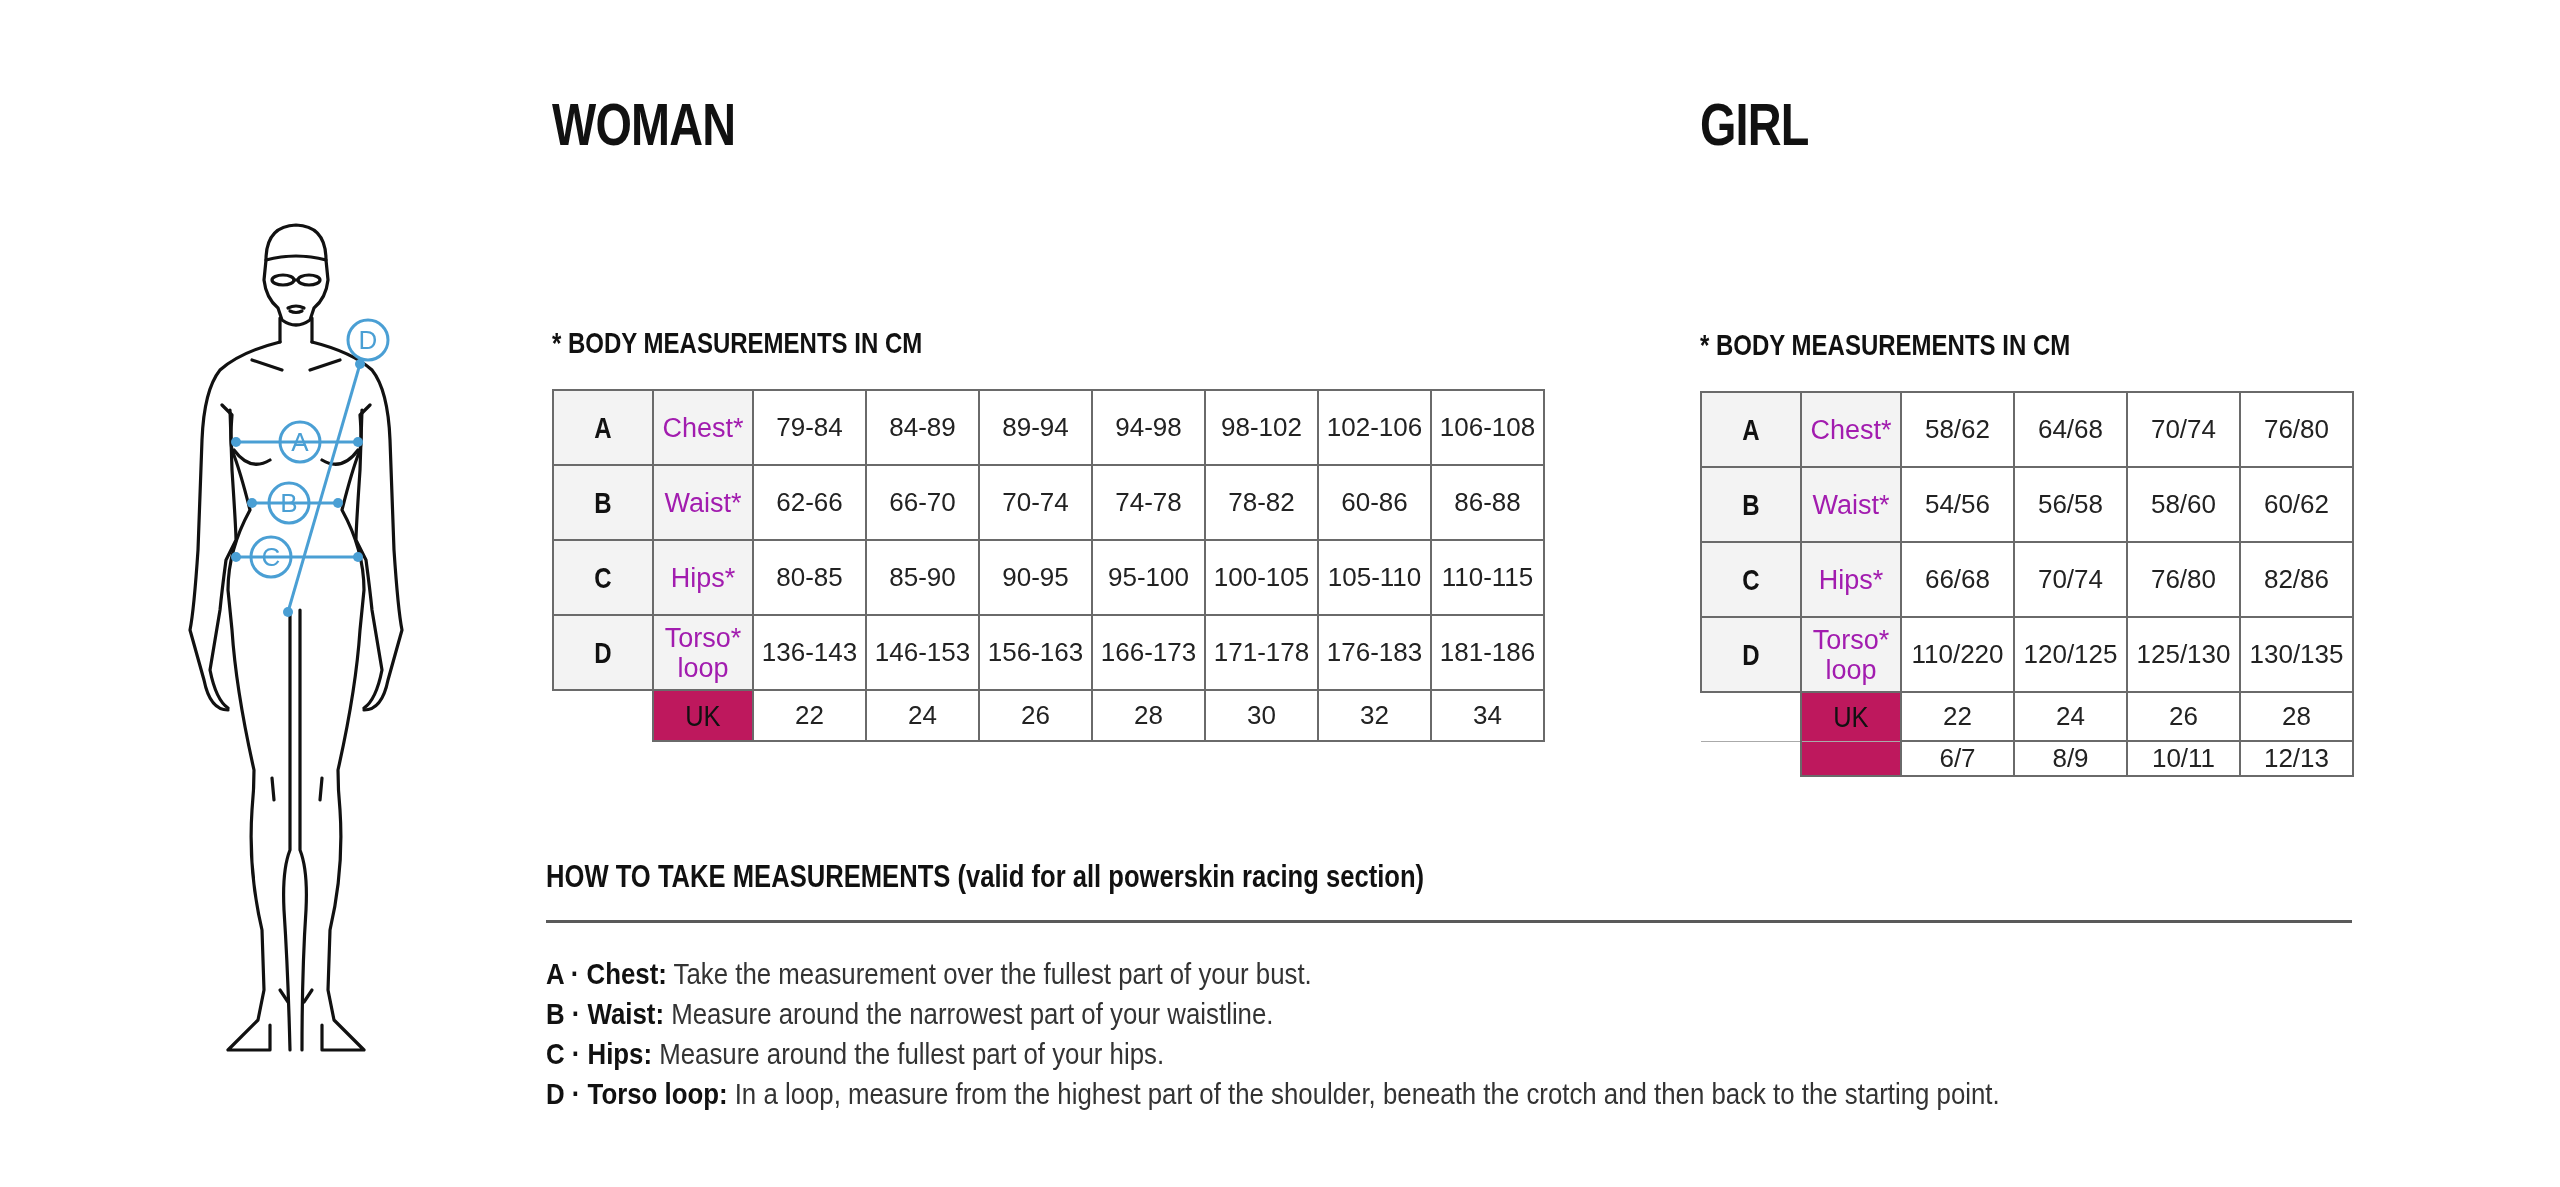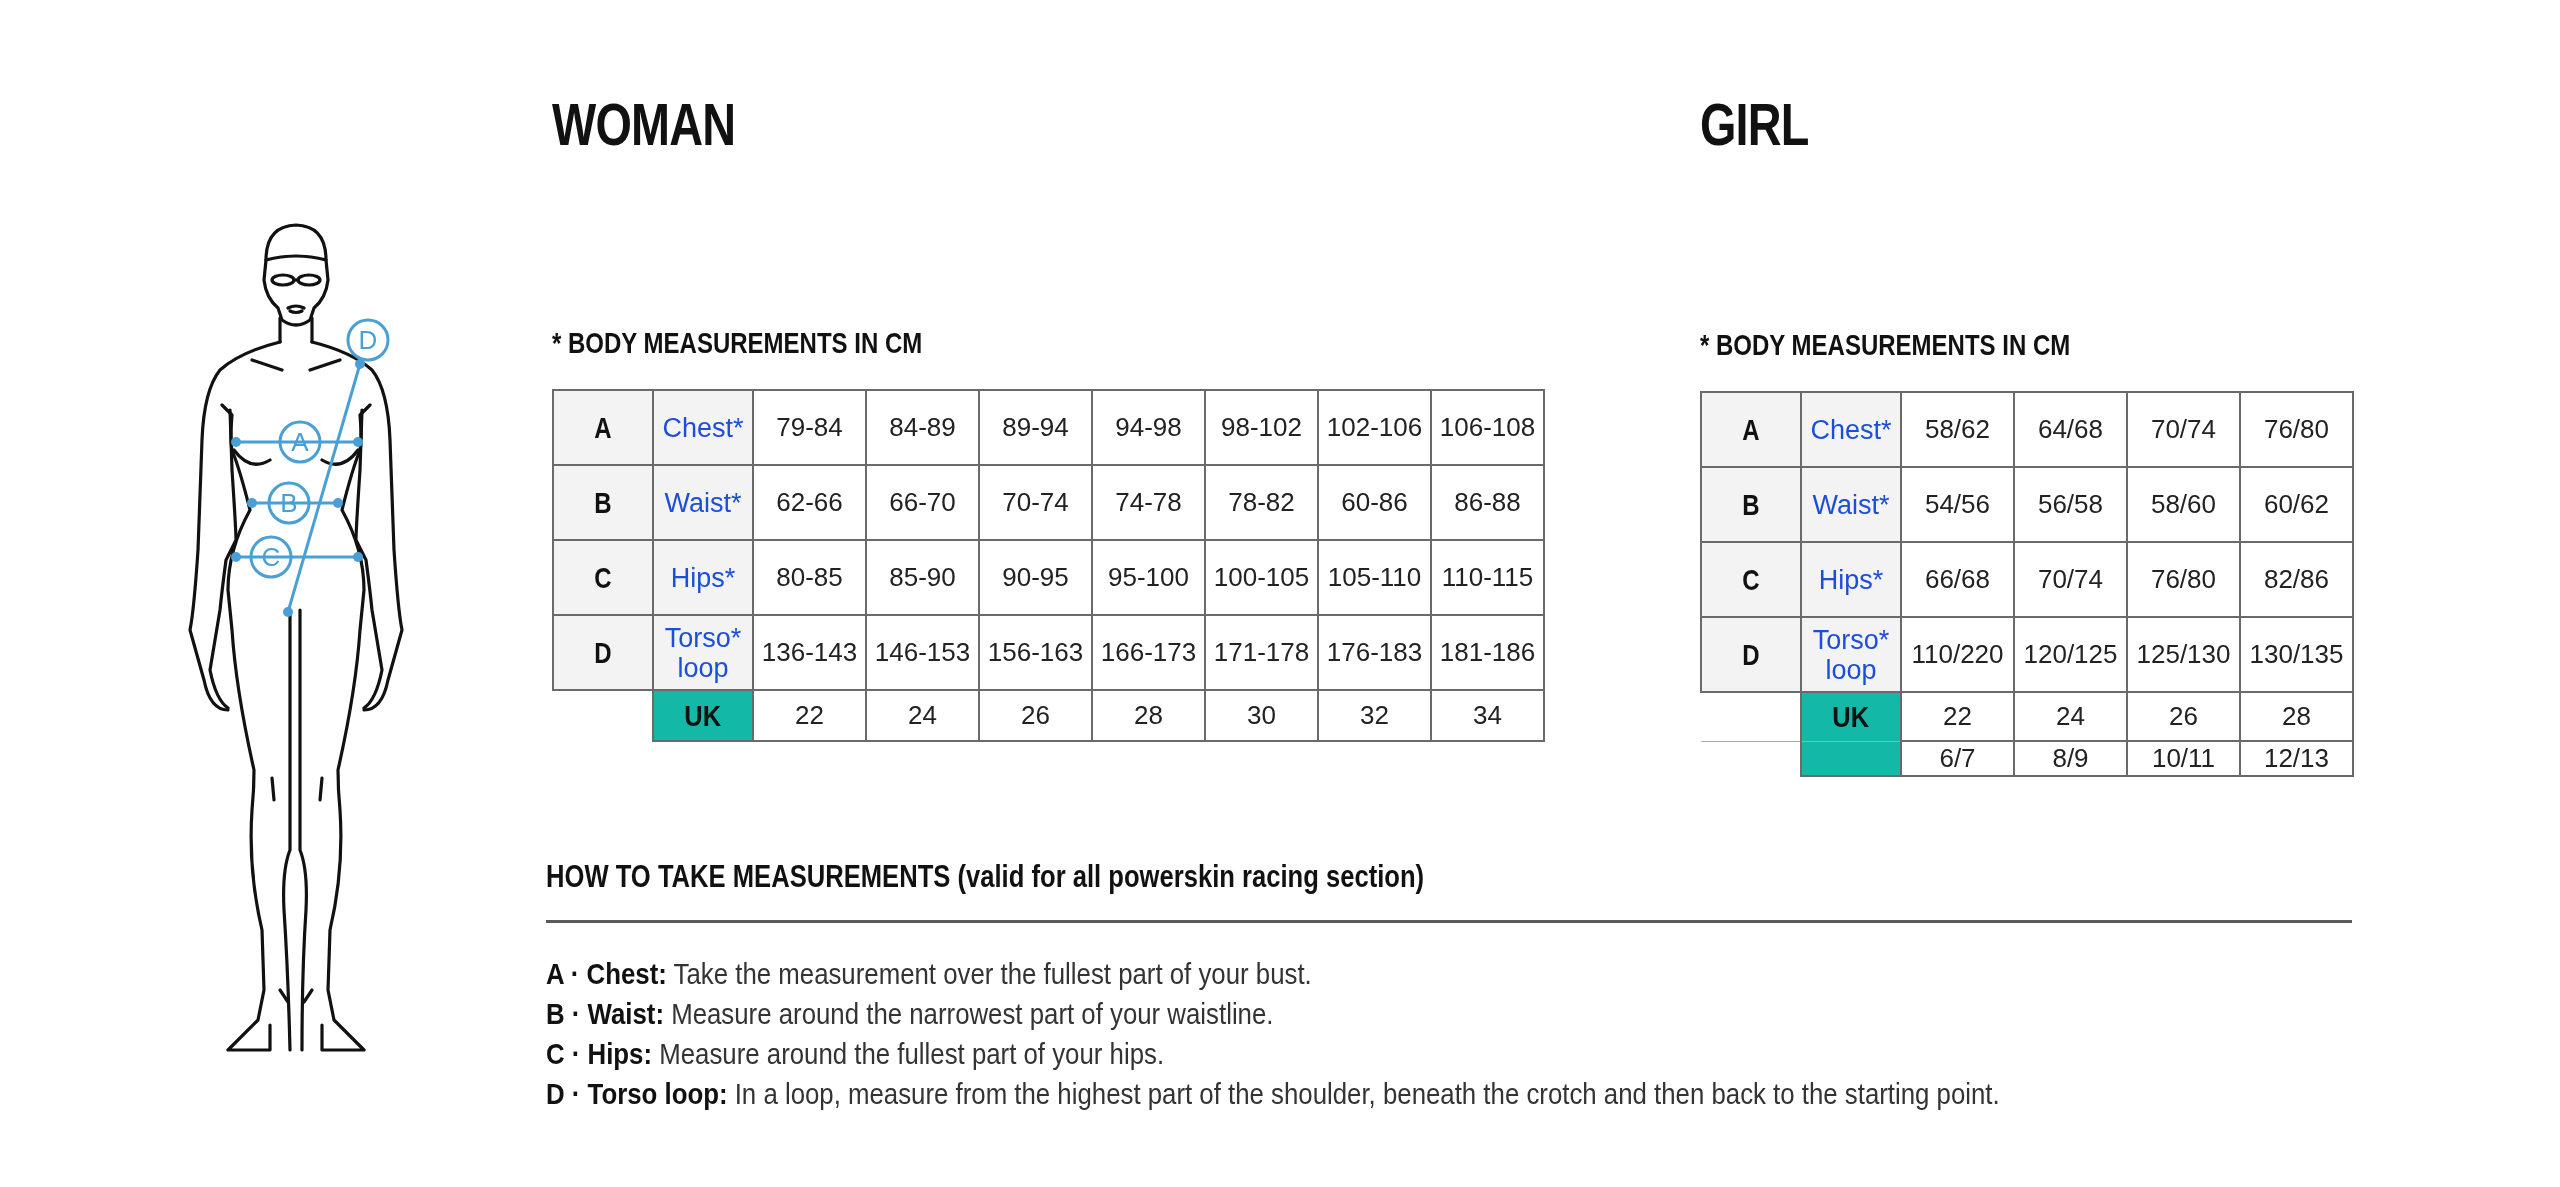--- a/index.html
+++ b/index.html
@@ -27,24 +27,24 @@
   }
   table.size td {
     border: 2px solid #6a6a6a; text-align: center; vertical-align: middle;
     padding: 0; color: #222; font-size: 26px;
   }
   table.size td.letter {
     background: #f3f3f3; font-weight: bold; font-size: 30px; color: #111;
   }
   table.size td.letter span { display: inline-block; transform: scaleX(0.8); }
   table.size td.label {
-    background: #f3f3f3; font-size: 27px; line-height: 30px; color: #1d4ed8;
+    background: #f3f3f3; font-size: 27px; line-height: 30px; color: #a21caf;
   }
   table.size td.uk {
-    background: #14b8a6; font-weight: bold; font-size: 30px; color: #111;
+    background: #be185d; font-weight: normal; font-size: 30px; color: #111;
   }
   table.size td.uk span { display: inline-block; transform: scaleX(0.85); }
   table.size td.blank { border: none; background: transparent; }
   table.size tr.uk-row td.val { border-top: 1px solid #0f172a; }
   table.size tr.age-row td { border-top: 1px solid #aaa; }
   .divider {
     position: absolute; left: 546px; top: 920px; width: 1806px; height: 3px;
     background: #5a5a5a;
   }
   .howto {

